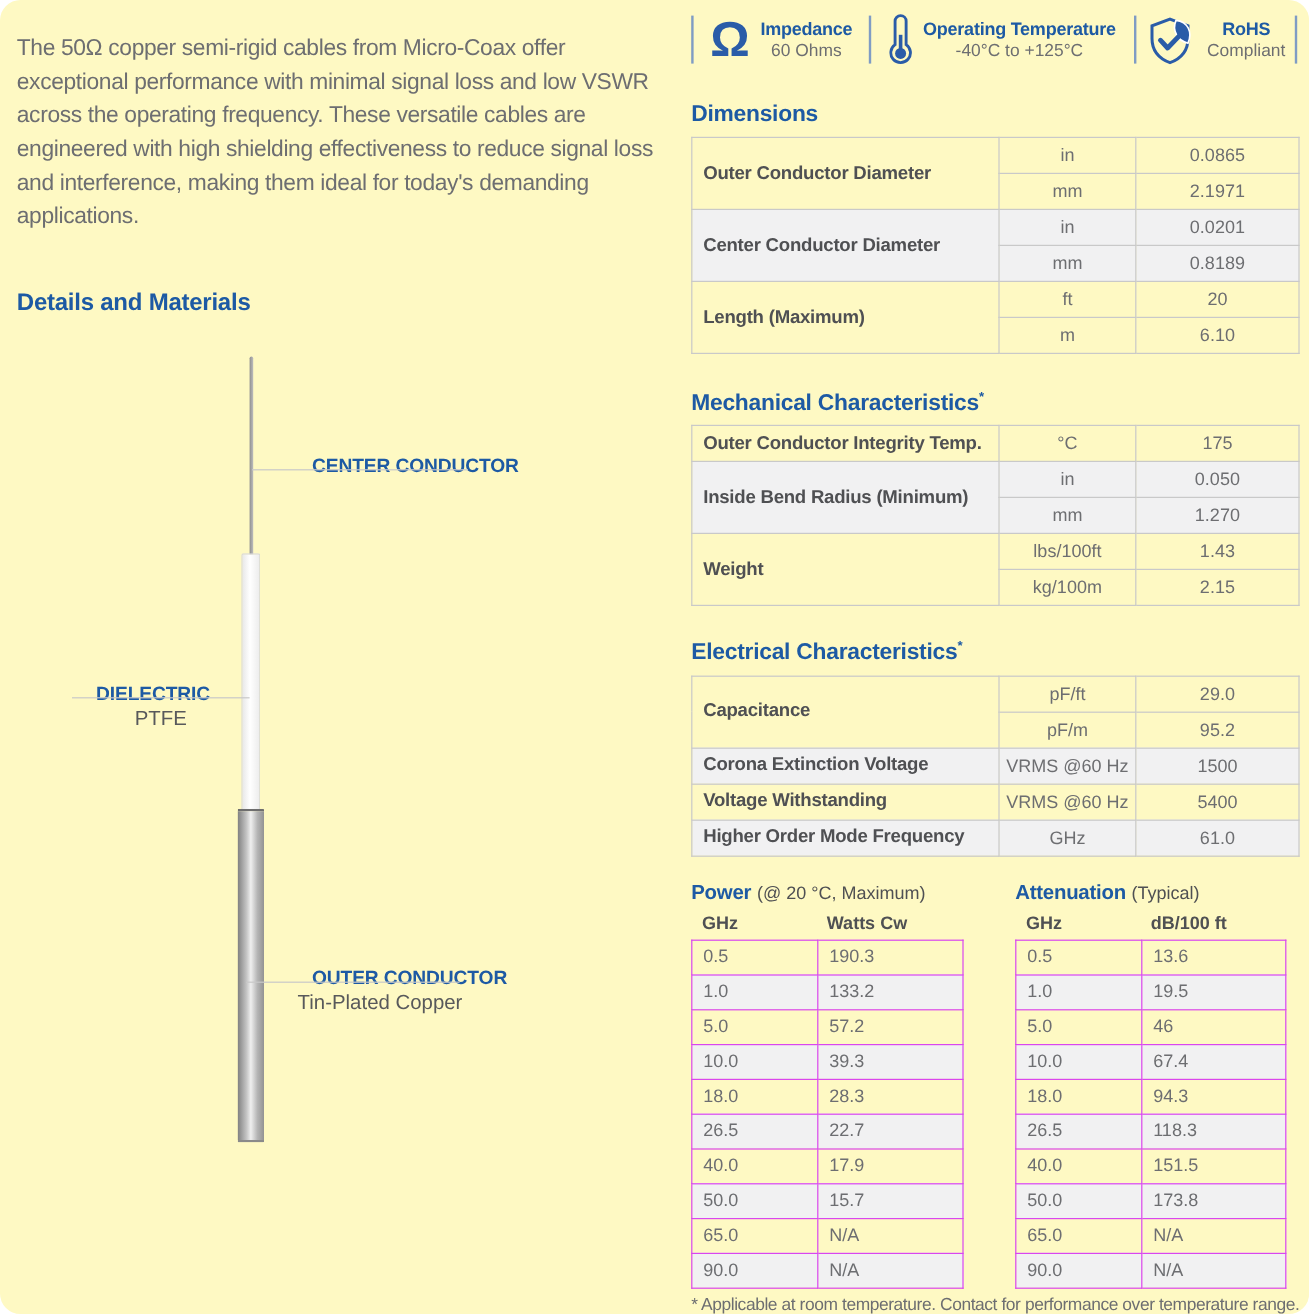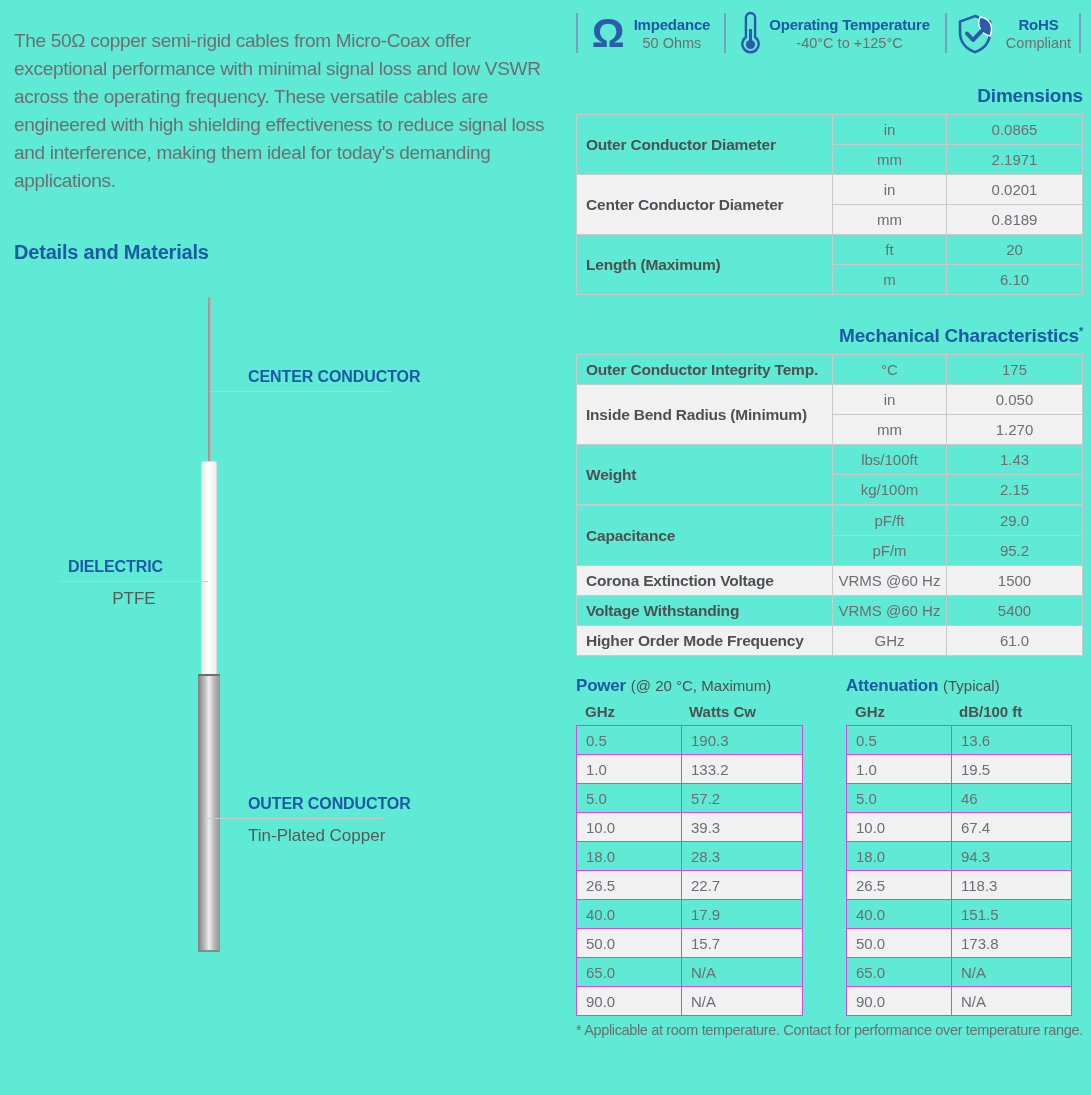--- a/index.html
+++ b/index.html
@@ -1,31 +1,31 @@
 <!DOCTYPE html>
 <html><head>
 <meta charset="utf-8">
 <style>
   html,body{margin:0;padding:0;background:#fff;}
   body{width:1091px;height:1095px;font-family:"Liberation Sans",sans-serif;position:relative;overflow:hidden;}
-  .page{position:relative;width:1091px;height:1095px;background:#5eead4;}
+  .page{position:relative;width:1091px;height:1095px;background:#fef9c3;border-radius:17px;}
 
   
   .intro{position:absolute;left:14px;top:8px;width:547px;font-size:19px;line-height:28px;color:#6d6e71;letter-spacing:-0.3px;}
   .details-heading{position:absolute;left:14px;top:241px;margin:0;font-size:20px;font-weight:bold;color:#1d5aa4;letter-spacing:-0.2px;}
 
   .diagram{position:absolute;left:0;top:290px;width:565px;height:740px;}
   .wire{position:absolute;left:208px;top:7px;width:3px;height:165px;background:linear-gradient(90deg,#8f8f8f,#bdbdbd);border-radius:2px 2px 0 0;}
   .dielectric-tube{position:absolute;left:201px;top:171px;width:16px;height:214px;box-sizing:border-box;
     background:linear-gradient(90deg,#e8e8e8,#ffffff 45%,#ededed);border:1px solid #d9d9d9;border-bottom:none;border-radius:2px 2px 0 0;}
   .outer-tube{position:absolute;left:198px;top:384px;width:22px;height:278px;box-sizing:border-box;
     background:linear-gradient(90deg,#7f7f7f,#c7c7c7 35%,#efefef 50%,#b5b5b5 75%,#939393);
     border-top:2px solid #6e6e6e;border-bottom:2px solid #8a8a8a;border-radius:1px;}
   .callout-line{position:absolute;height:1px;background:#c9c9c9;}
-  .callout-title{position:absolute;margin:0;font-size:16px;font-weight:bold;color:#1d5aa4;letter-spacing:-0.1px;white-space:nowrap;}
+  .callout-title{position:absolute;margin:12px;font-size:16px;font-weight:bold;color:#1d5aa4;letter-spacing:-0.1px;white-space:nowrap;}
   .callout-body{position:absolute;font-size:17px;line-height:30px;color:#58595b;white-space:nowrap;}
   .cc-title{left:248px;top:78px;}
   .cc-line{left:210px;top:101px;width:180px;}
   .cc-body{left:248px;top:104px;}
   .di-title{left:68px;top:268px;}
   .di-line{left:60px;top:291px;width:148px;}
   .di-body{left:60px;top:294px;width:148px;text-align:center;}
   .oc-title{left:248px;top:505px;}
   .oc-line{left:205px;top:528px;width:178px;}
   .oc-body{left:248px;top:531px;}
@@ -37,21 +37,21 @@
   .vbar{width:2px;background:#7f9cc4;margin:5px 0;}
   .badge{display:flex;align-items:center;justify-content:center;}
   .badge-impedance{width:146px;}
   .badge-temperature{width:219px;}
   .badge-rohs{width:132px;}
   .badge-icon{display:flex;align-items:center;justify-content:center;margin-right:9px;}
   .omega{font-size:41px;line-height:0.95;font-weight:bold;color:#2a5ca8;}
   .badge-label{font-size:15px;font-weight:bold;color:#1d5aa4;text-align:center;letter-spacing:-0.2px;white-space:nowrap;}
   .badge-value{font-size:14.5px;color:#6d6e71;text-align:center;margin-top:2px;white-space:nowrap;}
 
-  .section-heading{margin:0 0 7px 0;font-size:19px;font-weight:bold;color:#1d5aa4;letter-spacing:-0.2px;text-align:right;}
+  .section-heading{margin:0 0 7px 0;font-size:19px;font-weight:bold;color:#1d5aa4;letter-spacing:-0.2px;}
   .section-heading sup{font-size:11px;}
   .sec-dimensions{margin-top:27px;}
   .sec-mechanical{margin-top:30px;}
   .sec-electrical{margin-top:28px;}
 
   table{border-collapse:collapse;}
   .spec-table{width:100%;table-layout:fixed;padding-left:44px;}
   .spec-table td{border:1px solid #c9c9c9;height:29px;padding:0;font-size:15px;color:#6d6e71;}
   .spec-table tr + tr td{border-top-color:#dcdcdc;}
   .spec-table td.lbl{width:246px;padding-left:9px;font-size:15.5px;font-weight:bold;color:#4f5053;letter-spacing:-0.2px;}
@@ -103,21 +103,21 @@
   </div>
 
   <div class="right">
 
     <div class="badges">
       <div class="vbar"></div>
       <div class="badge badge-impedance">
         <span class="badge-icon omega">Ω</span>
         <span class="badge-text">
           <div class="badge-label">Impedance</div>
-          <div class="badge-value">50 Ohms</div>
+          <div class="badge-value">60 Ohms</div>
         </span>
       </div>
       <div class="vbar"></div>
       <div class="badge badge-temperature">
         <span class="badge-icon">
           <svg width="19" height="44" viewBox="0 0 19 44">
             <path d="M9.5 2 a4.6 4.6 0 0 1 4.6 4.6 v19.6 a8.2 8.2 0 1 1 -9.2 0 V6.6 A4.6 4.6 0 0 1 9.5 2 z" fill="none" stroke="#2a5ca8" stroke-width="2.4"></path>
             <circle cx="9.5" cy="33.5" r="4.6" fill="#2a5ca8"></circle>
             <rect x="8" y="18" width="3" height="16" fill="#2a5ca8"></rect>
           </svg>
@@ -207,20 +207,21 @@
           <td class="unit">lbs/100ft</td>
           <td class="val">1.43</td>
         </tr>
         <tr>
           <td class="unit">kg/100m</td>
           <td class="val">2.15</td>
         </tr>
       </tbody>
     </table>
 
+    <h2 class="section-heading sec-electrical"><span>Electrical Characteristics</span><sup>*</sup></h2>
     <table class="spec-table">
       <tbody>
         <tr>
           <td class="lbl" rowspan="2">Capacitance</td>
           <td class="unit">pF/ft</td>
           <td class="val">29.0</td>
         </tr>
         <tr>
           <td class="unit">pF/m</td>
           <td class="val">95.2</td>

